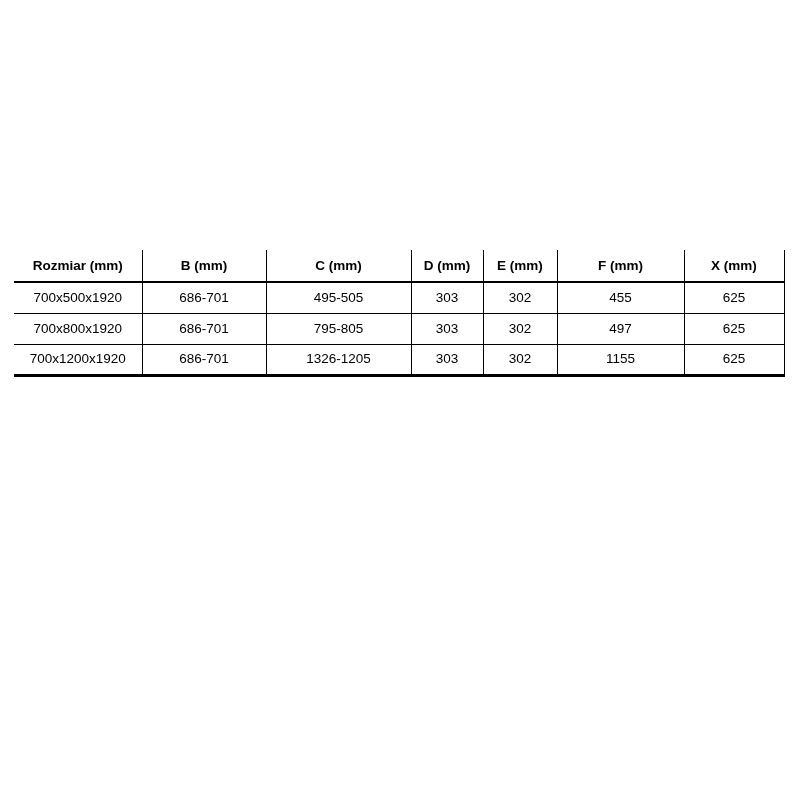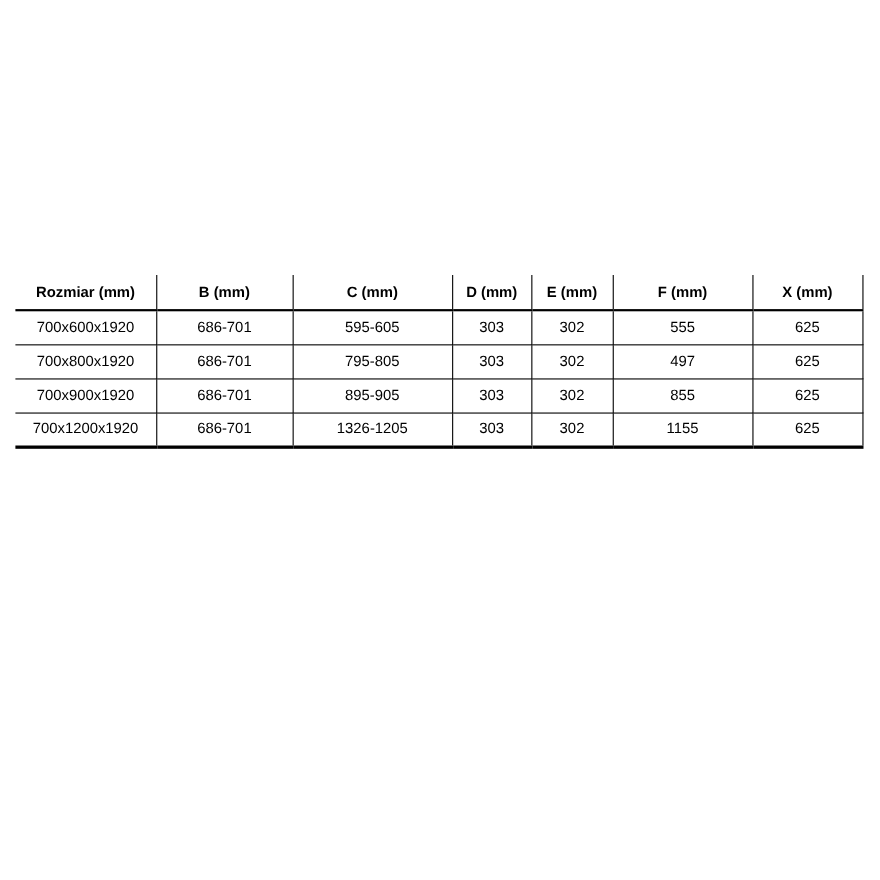--- a/index.html
+++ b/index.html
@@ -80,44 +80,35 @@
           <th>B (mm)</th>
           <th>C (mm)</th>
           <th>D (mm)</th>
           <th>E (mm)</th>
           <th>F (mm)</th>
           <th>X (mm)</th>
         </tr>
     </thead>
     <tbody>
         <tr>
-          <td>700x600x1920</td>
+          <td>700x500x1920</td>
           <td>686-701</td>
-          <td>595-605</td>
+          <td>495-505</td>
           <td>303</td>
           <td>302</td>
-          <td>555</td>
+          <td>455</td>
           <td>625</td>
         </tr>
         <tr>
           <td>700x800x1920</td>
           <td>686-701</td>
           <td>795-805</td>
           <td>303</td>
           <td>302</td>
           <td>497</td>
-          <td>625</td>
-        </tr>
-        <tr>
-          <td>700x900x1920</td>
-          <td>686-701</td>
-          <td>895-905</td>
-          <td>303</td>
-          <td>302</td>
-          <td>855</td>
           <td>625</td>
         </tr>
         <tr>
           <td>700x1200x1920</td>
           <td>686-701</td>
           <td>1326-1205</td>
           <td>303</td>
           <td>302</td>
           <td>1155</td>
           <td>625</td>

